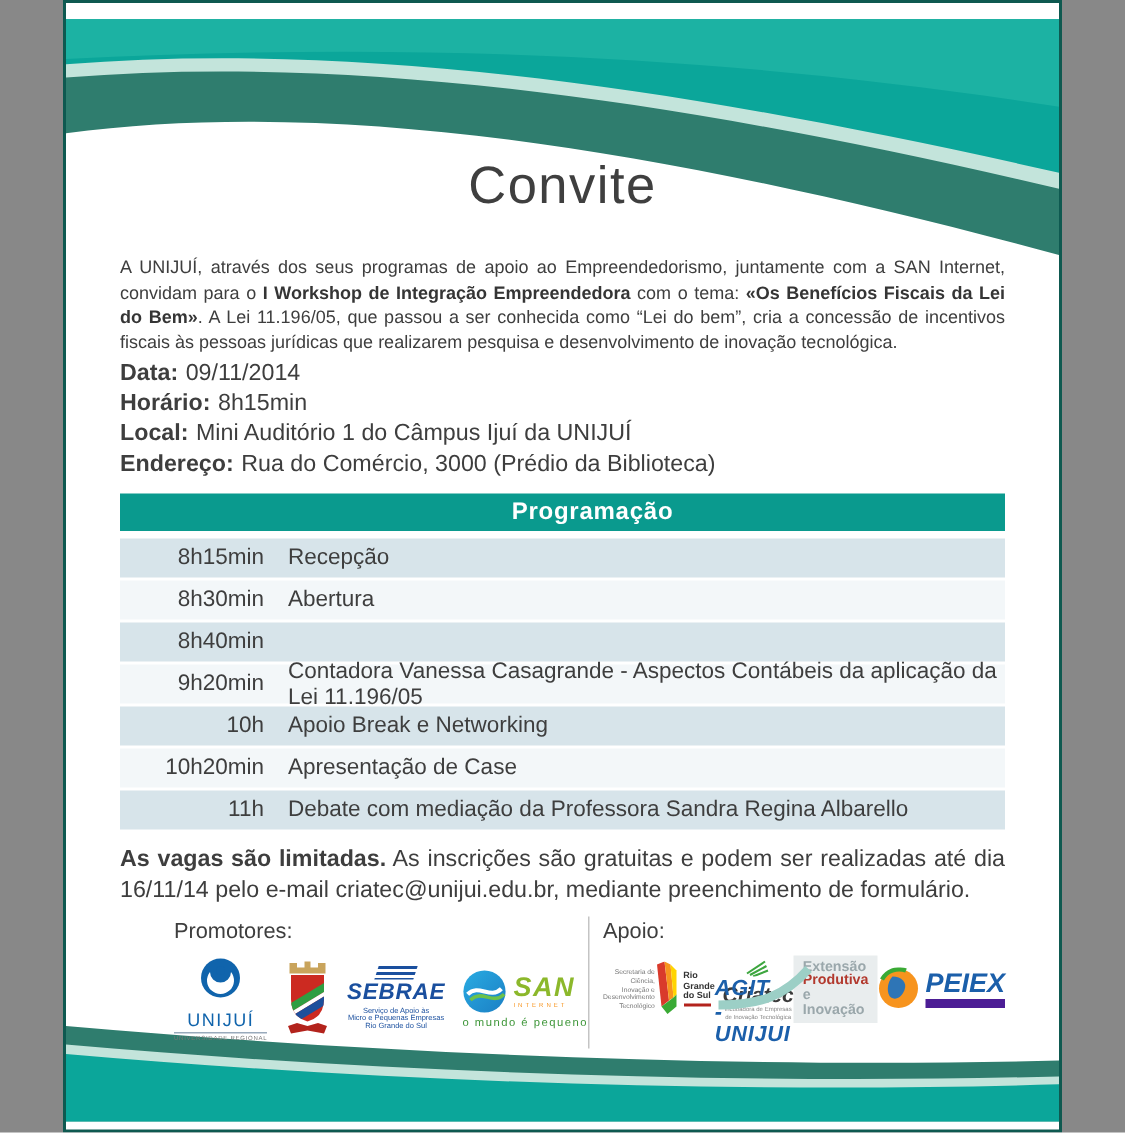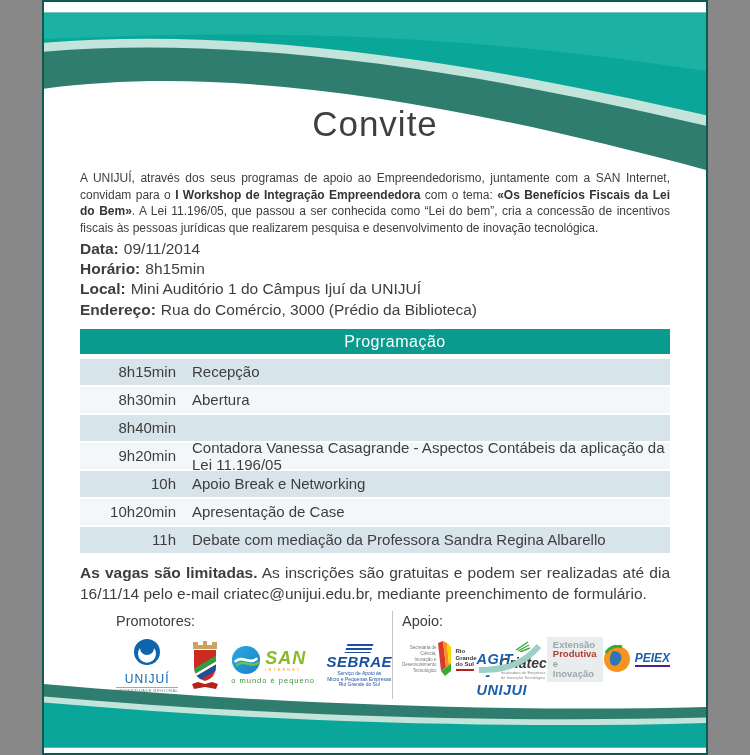--- a/index.html
+++ b/index.html
@@ -17,21 +17,21 @@
   .title { text-align: center; margin-top: 102px; font-size: 35px; letter-spacing: 1px; color: #3F3F3F; font-weight: 400; }
 
   .intro { margin-top: 26px; font-size: 12px; line-height: 1.38; text-align: justify; }
   .intro b { color: #353535; }
 
   .details { margin-top: 3px; font-size: 15.5px; line-height: 1.3; }
   .dline b { margin-right: 5px; }
 
   .sched-bar {
     margin-top: 9px; height: 25px; line-height: 25px; background: #0A9A8E;
-    color: #fff; font-weight: normal; font-size: 16px; text-align: center; letter-spacing: .5px; padding-left: 40px;
+    color: #fff; font-weight: bold; font-size: 16px; text-align: center; letter-spacing: .5px; padding-left: 40px;
   }
   .sched { margin-top: 5px; }
   .srow { display: flex; align-items: center; height: 26px; margin-bottom: 2px; font-size: 15px; }
   .srow:nth-child(odd) { background: #D7E4EA; }
   .srow:nth-child(even) { background: #F3F7F9; }
   .stime { width: 96px; text-align: right; flex: 0 0 auto; }
   .sact { margin-left: 16px; }
 
   .note { margin-top: 9px; font-size: 15.5px; line-height: 1.38; text-align: justify; }
 
@@ -68,21 +68,21 @@
 
   .criatec-name { color: #3A3A3A; font-weight: bold; font-style: italic; font-size: 14px; }
   .criatec-sub { font-size: 4px; color: #888; white-space: pre-line; margin-top: 1px; }
 
   .ext-card { background: #E9EDEE; padding: 3px 6px; text-align: left; }
   .ext-l1 { color: #9AA7AB; font-weight: bold; font-size: 9.5px; }
   .ext-l2 { color: #B2392E; font-weight: bold; font-size: 9.5px; }
   .ext-l3 { color: #9AA7AB; font-weight: bold; font-size: 9.5px; }
 
   .peiex { display: flex; align-items: center; gap: 4px; }
-  .peiex-name { color: #1B5FAA; font-weight: bold; font-size: 12px; font-style: italic; border-bottom: 2px solid #4c1d95; padding-bottom: 1px; }
+  .peiex-name { color: #1B5FAA; font-weight: bold; font-size: 18px; font-style: italic; border-bottom: 6px solid #4c1d95; padding-bottom: 1px; }
 </style>
 </head>
 <body>
 
 <div class="page">
 
   <svg class="banner top" width="750" height="185" viewBox="0 0 750 185">
     <path d="M0,0 H750 V178 C460,100 210,58 0,86 Z" fill="#2F7D6E"></path>
     <path d="M0,0 H750 V128 C470,62 220,26 0,44 Z" fill="#C3E4DB"></path>
     <path d="M0,0 H750 V116 C470,52 220,16 0,34 Z" fill="#0BA69A"></path>
@@ -166,20 +166,28 @@
                   <path d="M4,13 h22 v16 q0,12 -11,15 q-11,-3 -11,-15 Z"></path>
                 </clipPath>
               <path d="M4,13 h22 v16 q0,12 -11,15 q-11,-3 -11,-15 Z" fill="#CC2A21"></path>
               <g clip-path="url(#shld)">
                 <path d="M0,34 L30,16 L30,22 L0,40 Z" fill="#2F9E41"></path>
                 <path d="M0,40 L30,22 L30,25 L0,43 Z" fill="#fff"></path>
                 <path d="M0,43 L30,25 L30,31 L0,49 Z" fill="#1D4F9C"></path>
               </g>
               <path d="M2,47 L8,45 L15,47 L22,45 L28,47 L26,52 L15,50 L4,52 Z" fill="#B3231C"></path>
             </svg>
+          </div>
+
+          <div class="logo">
+            <div class="sebrae-bars"></div>
+            <div class="sebrae-name">SEBRAE</div>
+            <div class="sebrae-sub">Serviço de Apoio às
+Micro e Pequenas Empresas
+Rio Grande do Sul</div>
           </div>
 
           <div class="logo">
             <div class="san-top">
               <svg width="30" height="30" viewBox="0 0 32 32">
                 <defs>
                     <linearGradient id="sg" x1="0" y1="0" x2="1" y2="1">
                       <stop offset="0" stop-color="#29ABE2"></stop>
                       <stop offset="1" stop-color="#1B7FC4"></stop>
                     </linearGradient>
@@ -189,28 +197,20 @@
                 <path d="M6,22 C14,14 22,26 30,18" stroke="#6CC24A" stroke-width="2.5" fill="none"></path>
               </svg>
               <div>
                 <div class="san-name">SAN</div>
                 <div class="san-net">INTERNET</div>
               </div>
             </div>
             <div class="san-tag">o mundo é pequeno</div>
           </div>
 
-          <div class="logo">
-            <div class="sebrae-bars"></div>
-            <div class="sebrae-name">SEBRAE</div>
-            <div class="sebrae-sub">Serviço de Apoio às
-Micro e Pequenas Empresas
-Rio Grande do Sul</div>
-          </div>
-
         </div>
       </div>
 
       <div class="apoio-col">
         <div class="flabel">Apoio:</div>
         <div class="logo-row">
 
           <div class="logo secretaria">Secretaria de
 Ciência, Inovação e
 Desenvolvimento Tecnológico</div>

